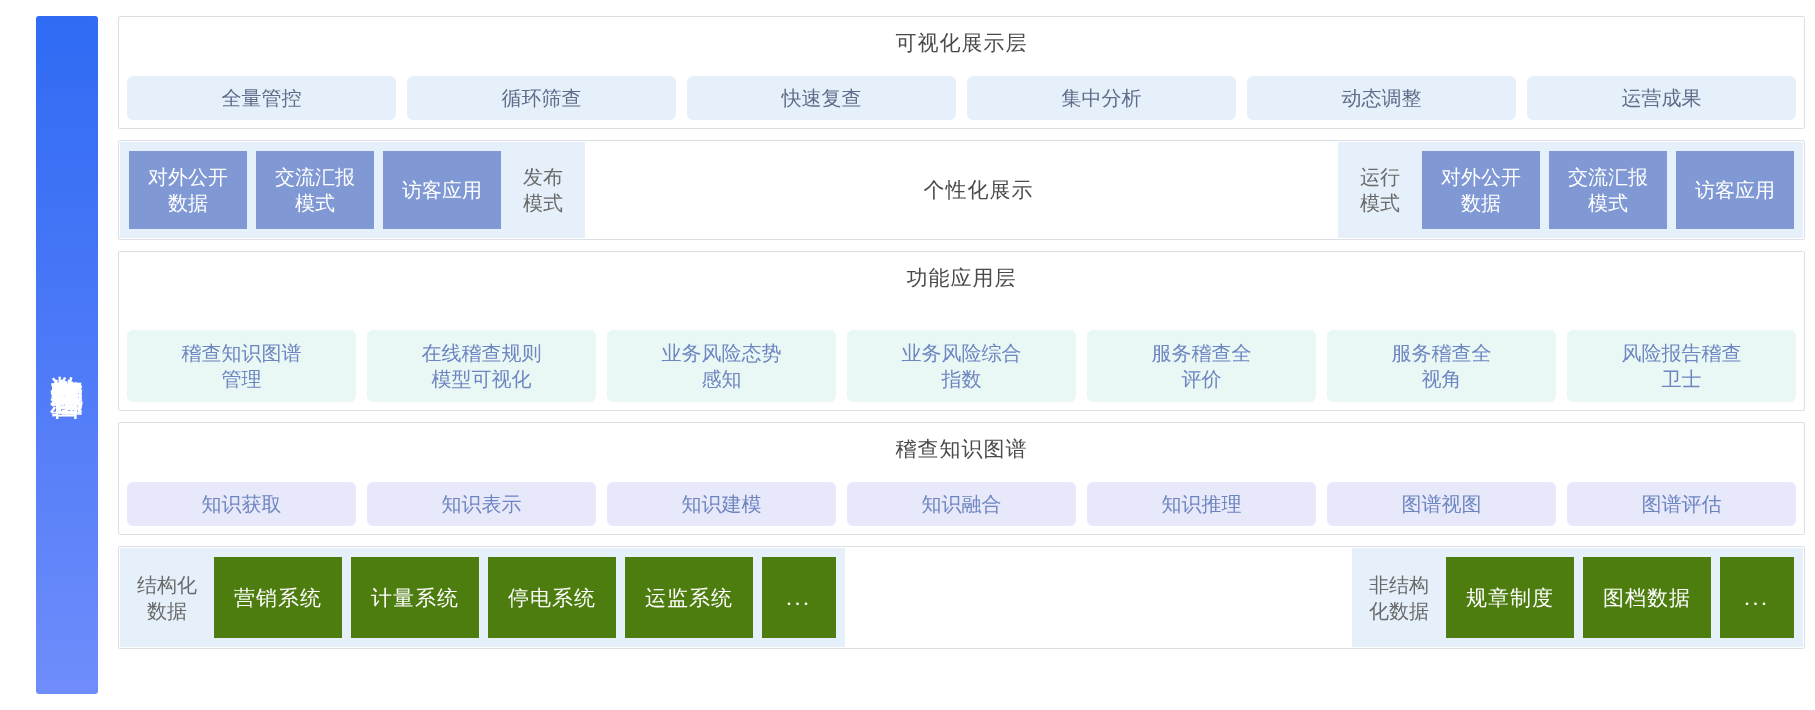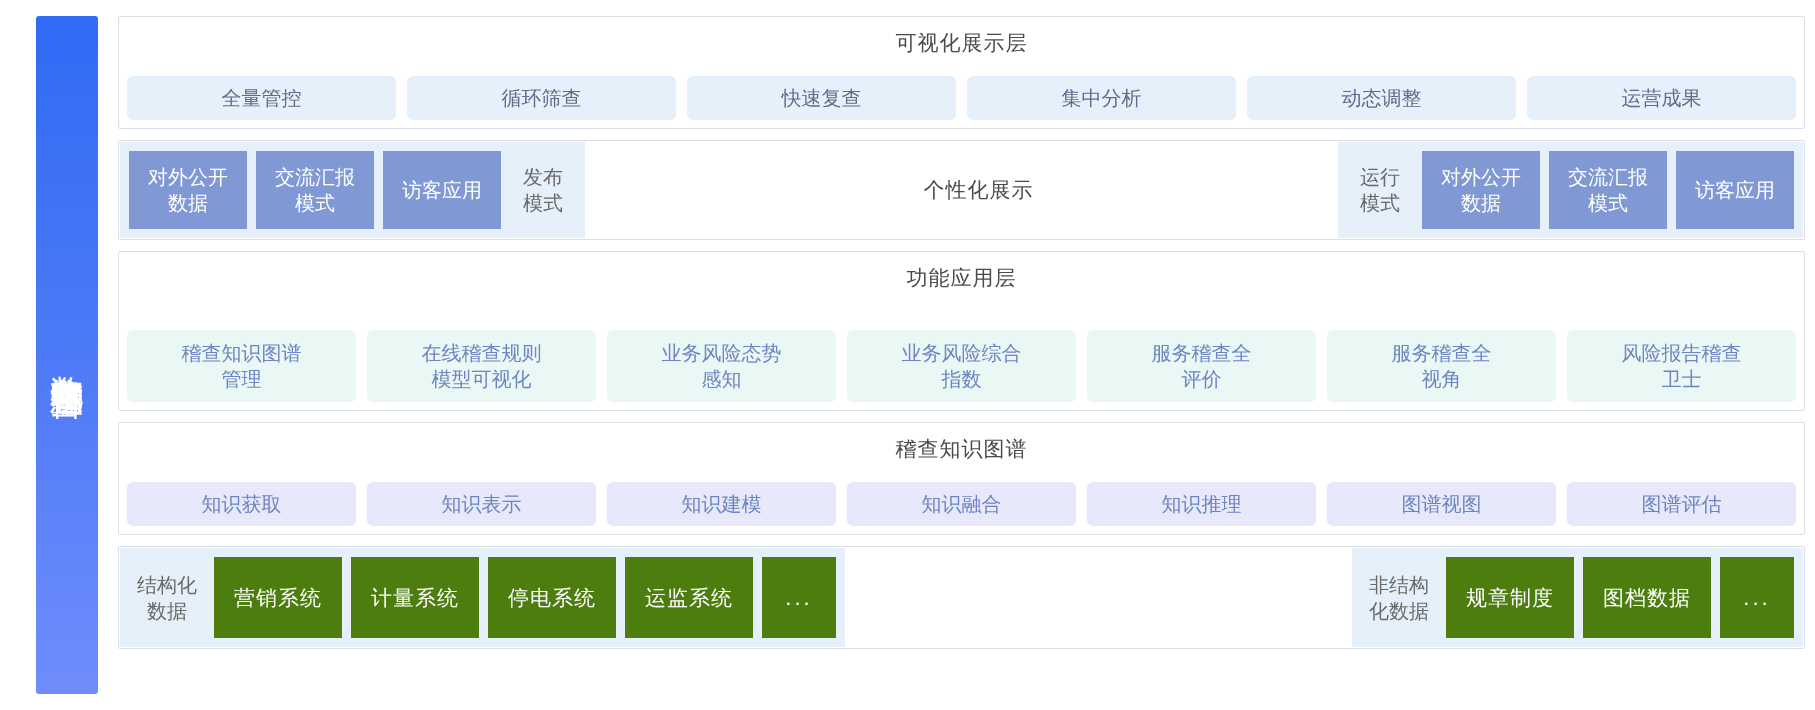--- a/index.html
+++ b/index.html
@@ -59,21 +59,21 @@
     flex-direction: column;
     justify-content: flex-end;
     padding: 0 8px 8px 8px;
   }
 
   
   .layer.r1 { height: 113px; }
   .layer.r2 { height: 100px; padding: 0; justify-content: center; }
   .layer.r3 { height: 160px; }
   .layer.r4 { height: 113px; }
-  .layer.r5 { height: 103px; padding: 0; justify-content: center; }
+  .layer.r5 { height: 103px; padding: 0; justify-content: center; font-family: Liberation Serif, serif; }
 
   .layer-title {
     position: absolute;
     top: 12px;
     left: 0;
     right: 0;
     text-align: center;
     font-size: 21px;
     color: #4a4a4a;
     letter-spacing: 1px;

